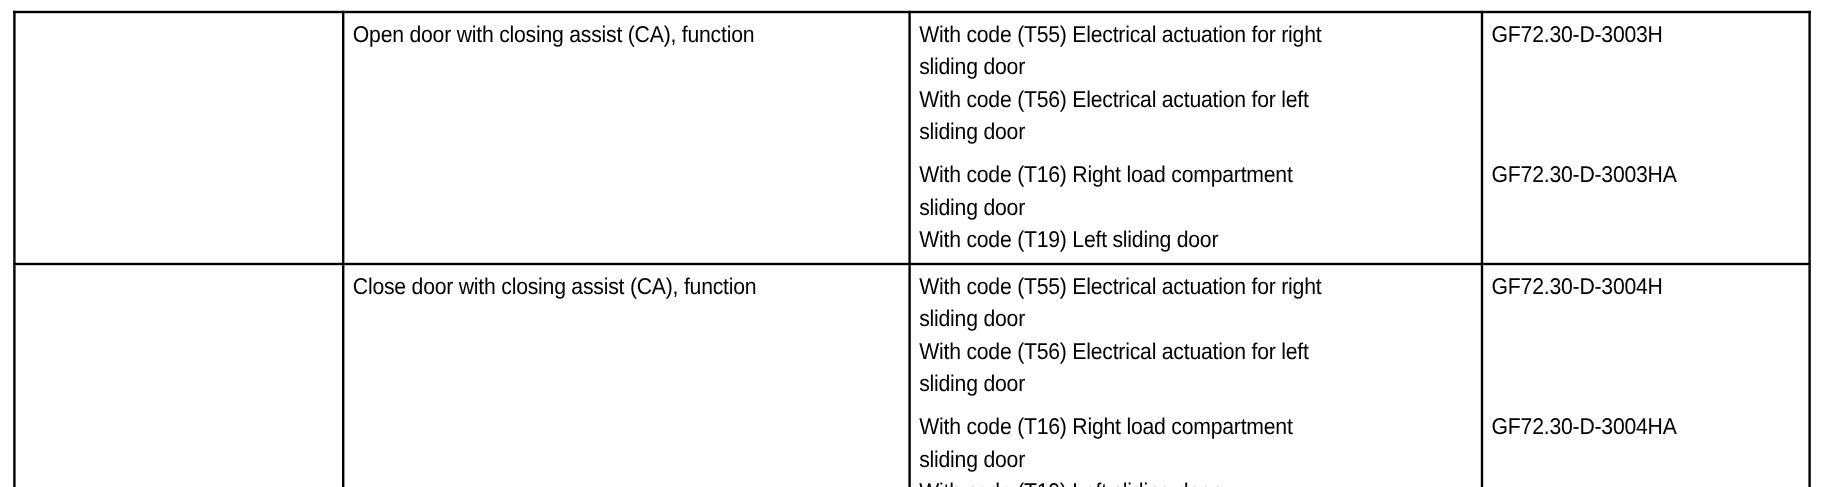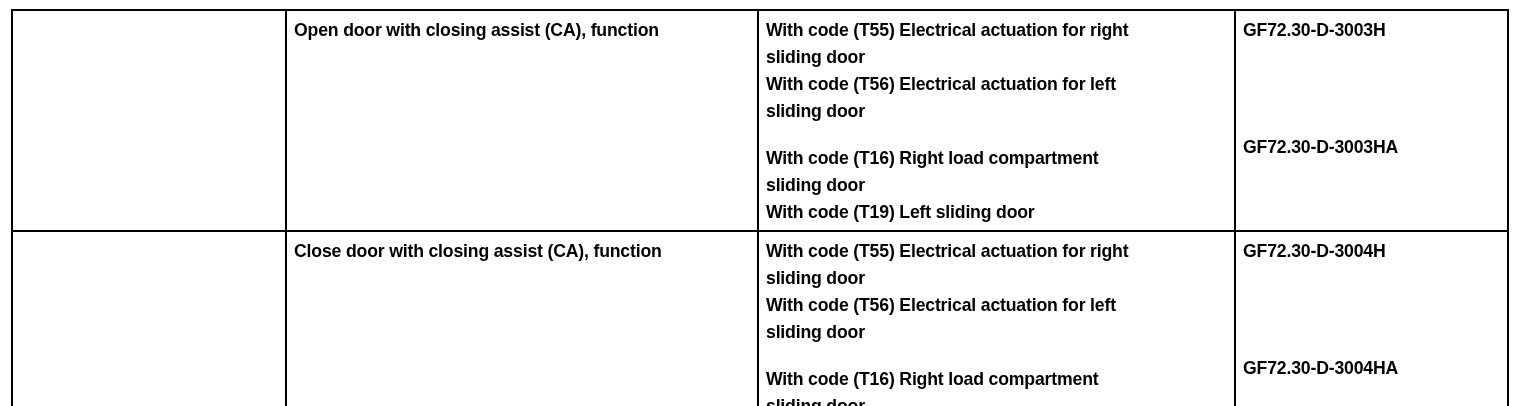--- a/index.html
+++ b/index.html
@@ -14,21 +14,20 @@
     overflow: hidden;
     font-family: "Liberation Sans", "DejaVu Sans", sans-serif;
     color: #000000;
   }
 
   .page {
     position: relative;
     width: 1536px;
     height: 406px;
     background: #ffffff;
-    font-weight: bold;
   }
 
   table.spec-table {
     position: absolute;
     left: 11px;
     top: 9px;
     width: 1496px;
     border-collapse: collapse;
     table-layout: fixed;
     background: #ffffff;
@@ -70,21 +69,21 @@
 
   .desc-line {
     font-size: 19px;
     line-height: 27px;
   }
 
   .cond-block {
     margin: 0;
   }
   .cond-block + .cond-block {
-    margin-top: 20px;
+    margin-top: 9px;
   }
   .cond-line {
     font-size: 19px;
     line-height: 27px;
     white-space: nowrap;
   }
 
   .ref-line {
     font-size: 19px;
     line-height: 27px;

